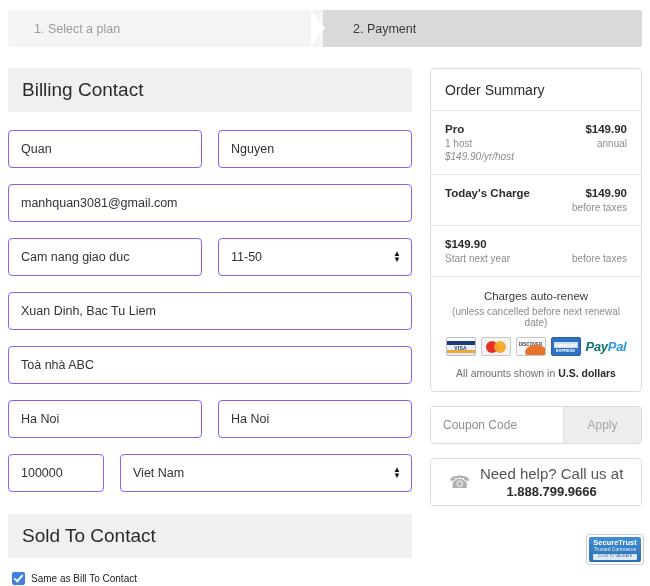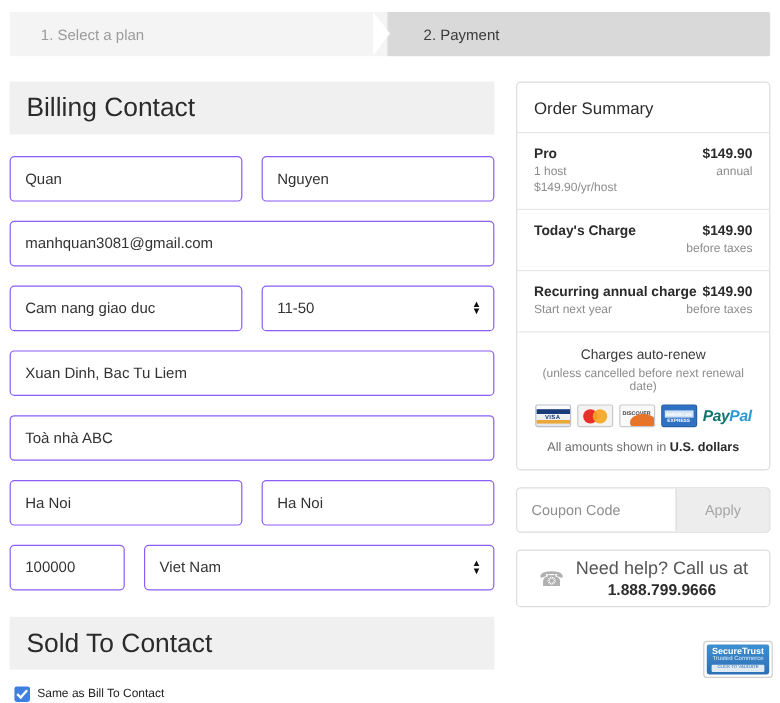--- a/index.html
+++ b/index.html
@@ -59,21 +59,21 @@
   
   .left-col {
     position: absolute; left: 8px; top: 68px;
     width: 404px;
   }
   .section-head {
     background: #f0f0f0;
     height: 44px;
     display: flex; align-items: center;
     padding-left: 14px;
-    font-size: 22px;
+    font-size: 19px;
     font-weight: 400;
     color: #2b2b2b;
     margin-bottom: 18px;
   }
   .row { display: flex; gap: 16px; margin-bottom: 16px; }
   .field {
     height: 38px;
     border: 1px solid #8b5cf6;
     border-radius: 4px;
     background: #fff;
@@ -136,21 +136,21 @@
   .sum-line {
     display: flex; justify-content: space-between;
     font-size: 11.5px;
   }
   .sum-line .lbl { font-weight: bold; color: #2b2b2b; }
   .sum-line .val { font-weight: bold; color: #2b2b2b; }
   .sum-sub {
     display: flex; justify-content: space-between;
     font-size: 10px; color: #8c8c8c; margin-top: 3px;
   }
-  .sum-sub2 { font-size: 10px; color: #8c8c8c; margin-top: 2px; }
+  .sum-sub2 { font-size: 10px; color: #8c8c8c; margin-top: 2px; font-style: italic; }
   .renew-block { padding: 13px 10px 12px; text-align: center; }
   .renew-title { font-size: 11.5px; color: #3a3a3a; }
   .renew-note { font-size: 10px; color: #8c8c8c; margin-top: 4px; }
   .cards-row {
     display: flex; align-items: center; justify-content: center;
     gap: 5px; margin-top: 9px;
   }
   .cc { width: 30px; height: 19px; border-radius: 2px; position: relative; overflow: hidden; }
   .cc-visa { background: linear-gradient(#fdfdfd,#e3e6ee); border: 1px solid #b9bfcc; }
   .cc-visa .bar { position: absolute; left: 0; right: 0; top: 3px; height: 4px; background: #1a3a78; }
@@ -350,21 +350,20 @@
           <span class="val">$149.90</span>
         </div>
         <div class="sum-sub">
           <span></span>
           <span>before taxes</span>
         </div>
       </div>
 
       <div class="sum-block">
         <div class="sum-line">
-          <span class="lbl">Recurring annual charge</span>
           <span class="val">$149.90</span>
         </div>
         <div class="sum-sub">
           <span>Start next year</span>
           <span>before taxes</span>
         </div>
       </div>
 
       <div class="renew-block">
         <div class="renew-title">Charges auto-renew</div>

